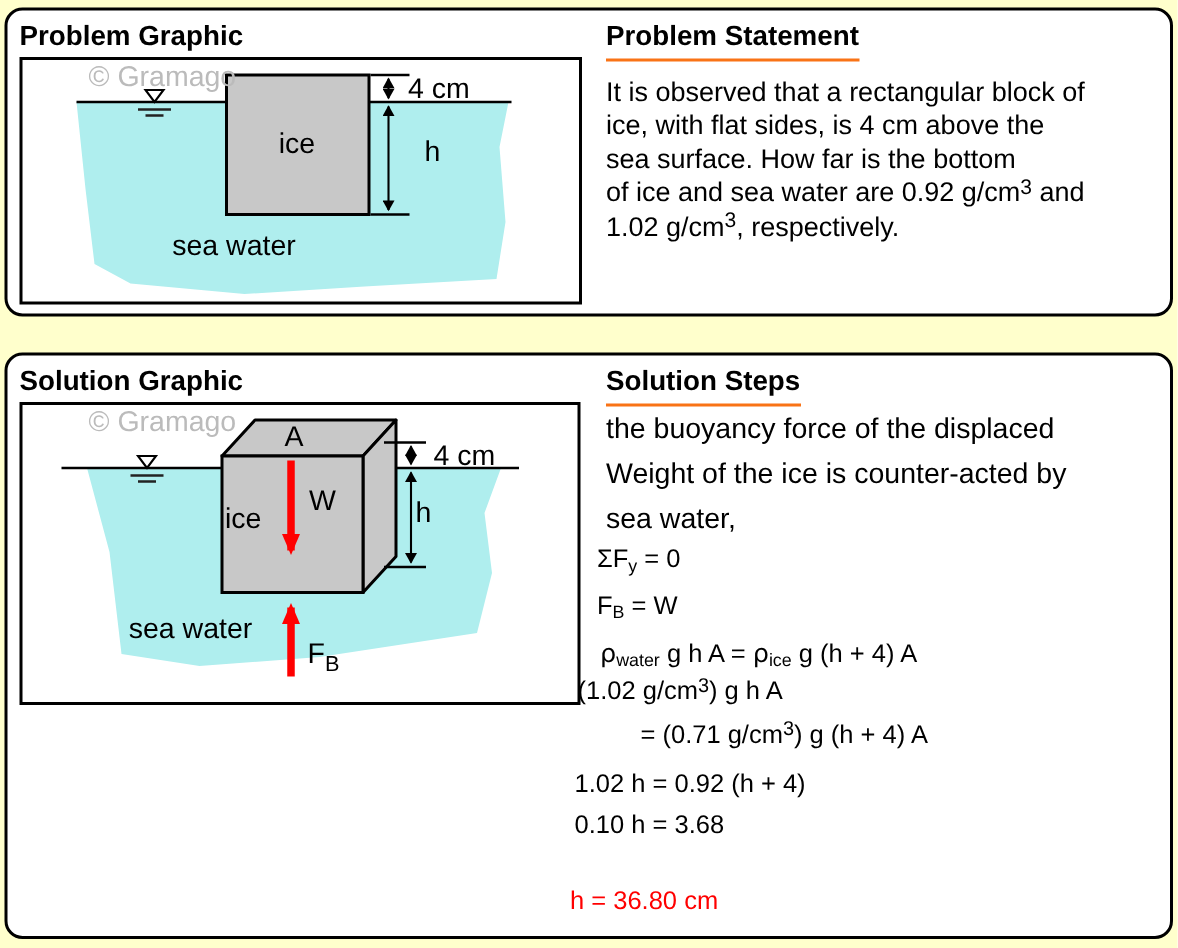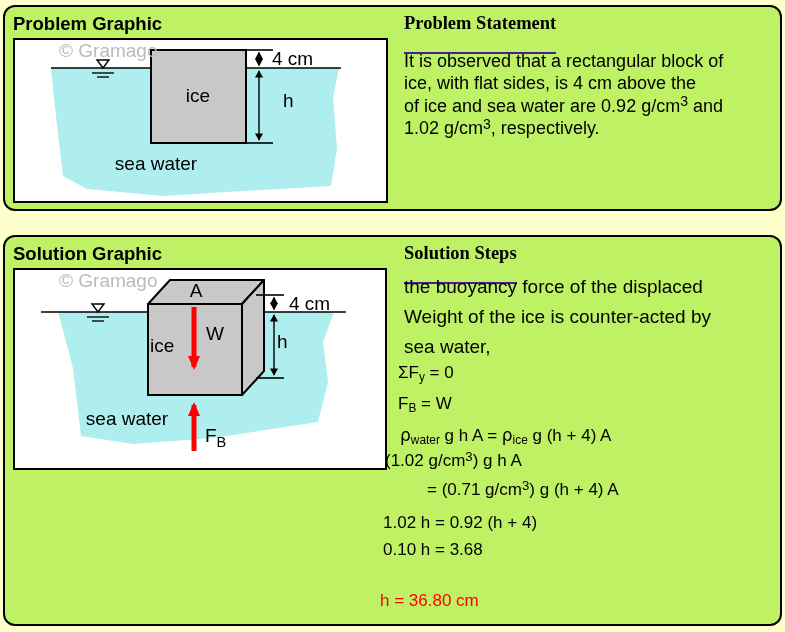--- a/index.html
+++ b/index.html
@@ -3,30 +3,30 @@
 <meta charset="utf-8">
 <style>
   html,body { margin:0; padding:0; }
   .page {
     position:relative; width:785px; height:632px;
     background:#FFFFCC; overflow:hidden;
     font-family:"Liberation Sans","DejaVu Sans",sans-serif; color:#000;
   }
   .panel {
     position:absolute; left:3px; width:775px;
-    background:#bef264; border:2px solid #000; border-radius:12px;
+    background:#ffffff; border:2px solid #000; border-radius:12px;
   }
   .p1 { top:5px;   height:202px; }
   .p2 { top:235px; height:387px; }
   .ptitle {
     position:absolute; margin:0; top:6px; left:8px;
     font-size:18.5px; font-weight:bold; letter-spacing:0;
   }
   .ptitle.right { left:399px; }
-  .underlined { border-bottom:2px solid #4c1d95; padding-bottom:18px;font-family:Liberation Serif, serif; }
+  .underlined { border-bottom:2px solid #f97316; padding-bottom:4px; }
   .gbox {
     position:absolute; left:8px; top:31px;
     background:#FFFFFF; border:2px solid #000;
   }
   .g1 { width:371px; height:161px; }
   .g2 { width:370px; height:198px; }
   .dsvg { display:block; width:100%; height:100%; }
 
   .statement { position:absolute; left:399px; top:43px; font-size:18px; }
   .statement .line { height:22.4px; line-height:22.4px; white-space:pre; }
@@ -83,20 +83,21 @@
         <text x="268" y="67">h</text>
         <text class="mid" x="183" y="62">ice</text>
         <text class="mid" x="141" y="130">sea water</text>
         <text class="wmark" x="44" y="17">© Gramago</text>
       </svg>
     </div>
 
     <div class="statement">
         <div class="line"><span>It is observed that a rectangular block of</span></div>
         <div class="line"><span>ice, with flat sides, is 4 cm above the</span></div>
+        <div class="line"><span>sea surface. How far is the bottom</span></div>
         <div class="line"><span>of ice and sea water are 0.92 g/cm</span><span class="sup">3</span><span> and</span></div>
         <div class="line"><span>1.02 g/cm</span><span class="sup">3</span><span>, respectively.</span></div>
       </div>
   </section>
 
   <section class="panel p2">
     <h2 class="ptitle">Solution Graphic</h2>
     <h2 class="ptitle right underlined">Solution Steps</h2>
 
     <div class="gbox g2">

